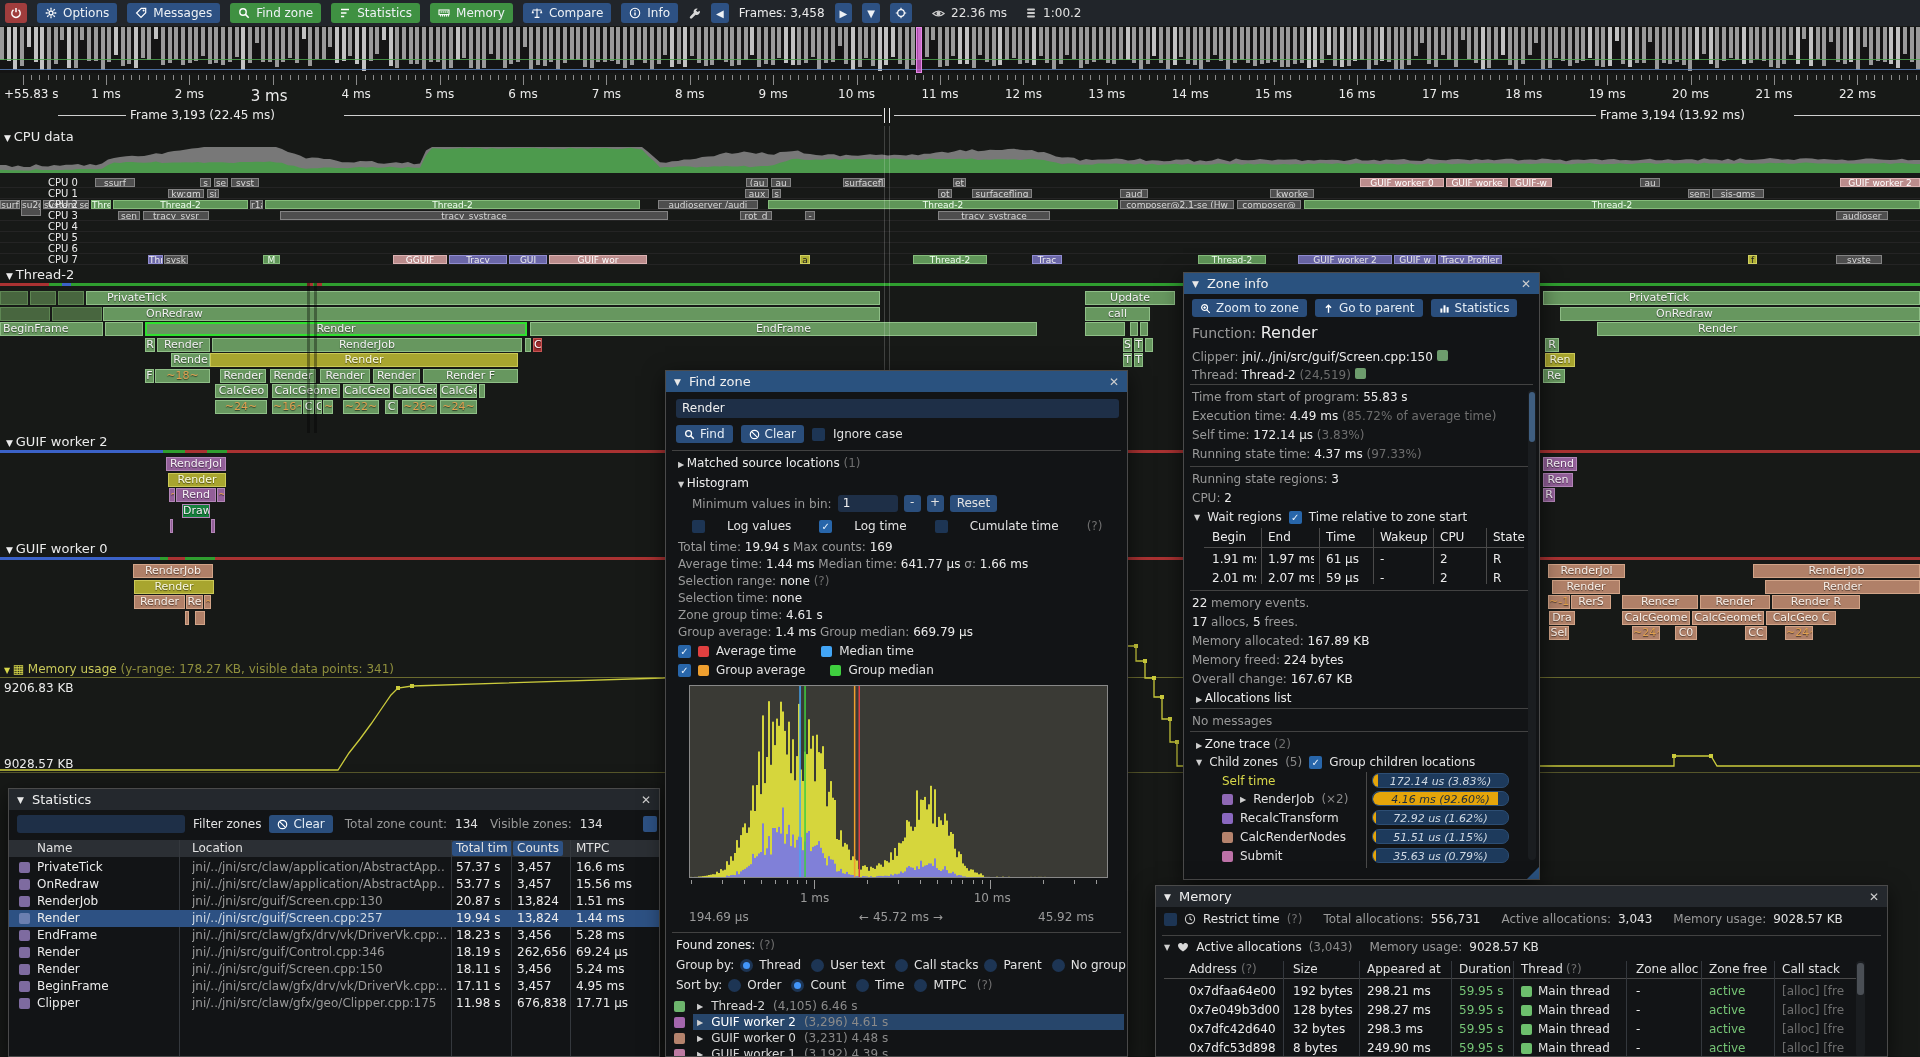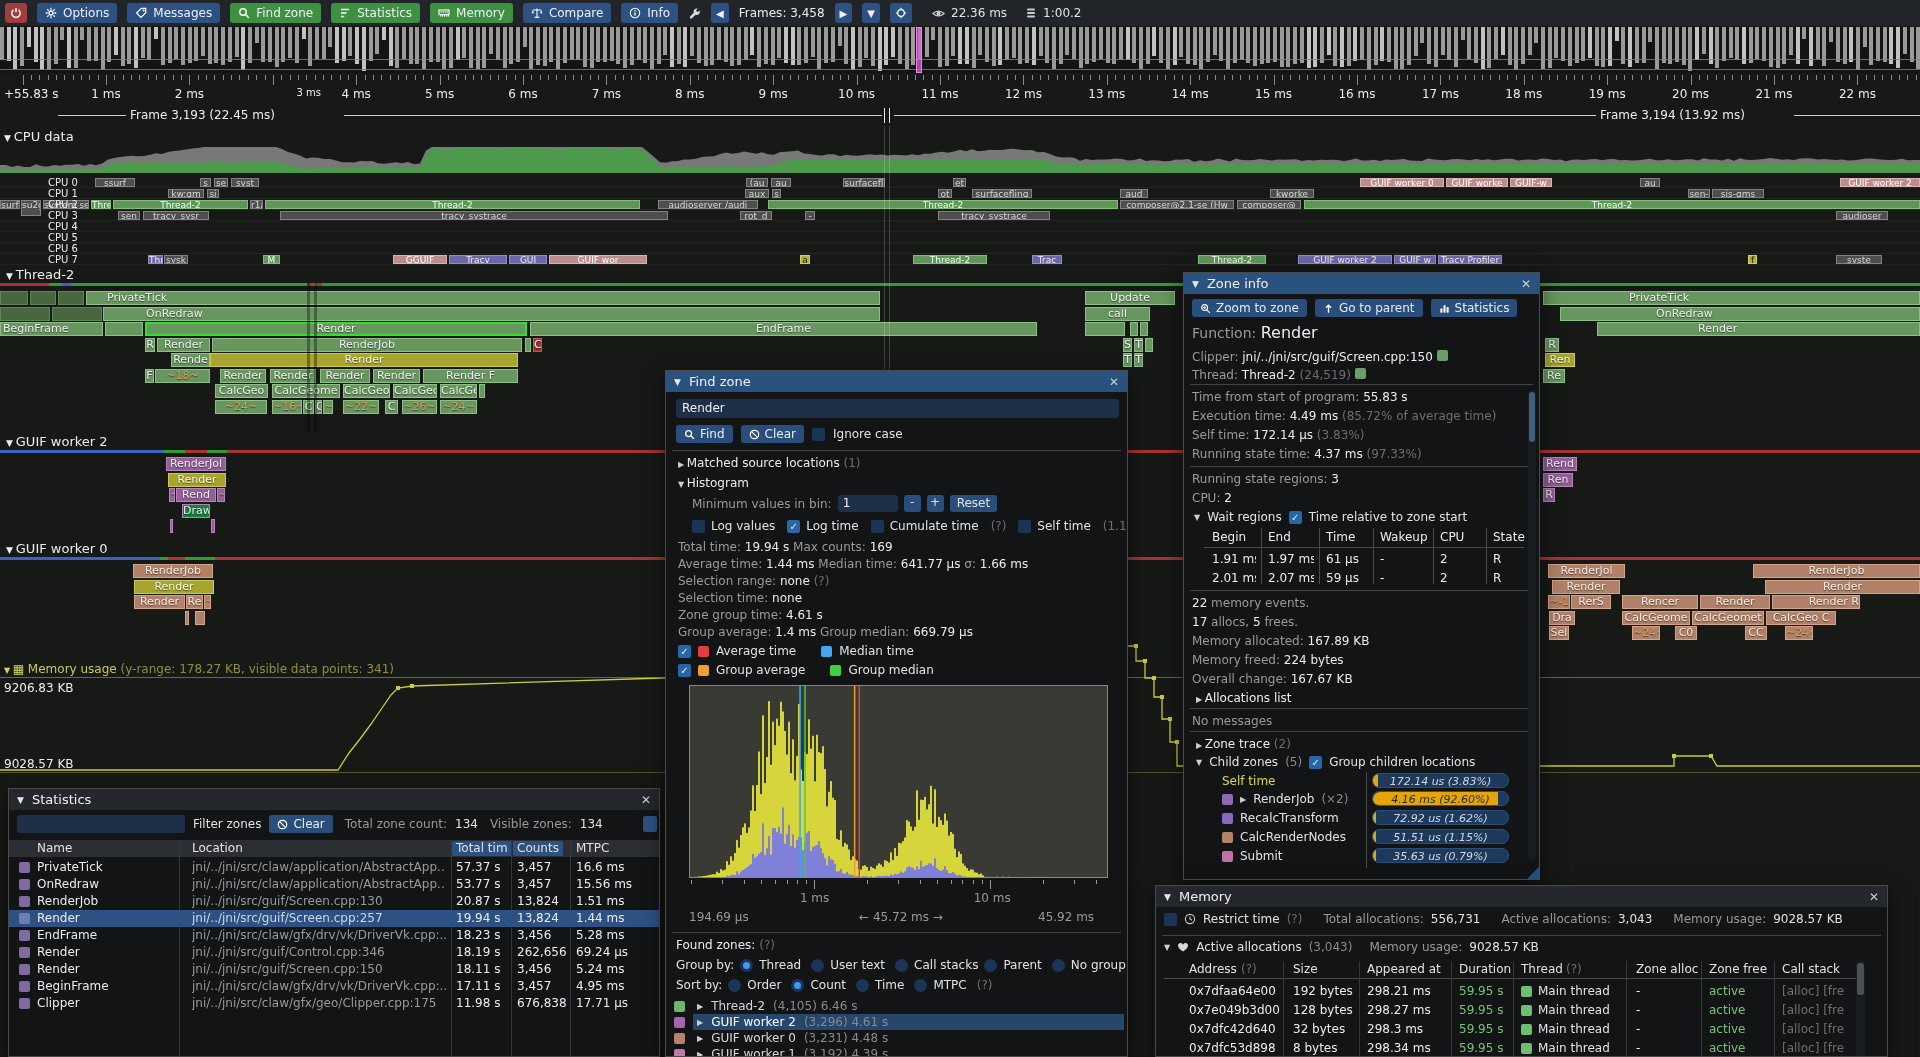--- a/index.html
+++ b/index.html
@@ -673,21 +673,21 @@
       <div style="position: absolute; left: 1865.7px; top: 2px; width: 1px; height: 5px; background: rgb(138, 138, 138);"></div>
       <div style="position: absolute; left: 1874.1px; top: 2px; width: 1px; height: 5px; background: rgb(138, 138, 138);"></div>
       <div style="position: absolute; left: 1882.4px; top: 2px; width: 1px; height: 5px; background: rgb(138, 138, 138);"></div>
       <div style="position: absolute; left: 1890.8px; top: 2px; width: 1px; height: 5px; background: rgb(138, 138, 138);"></div>
       <div style="position: absolute; left: 1899.1px; top: 2px; width: 1px; height: 5px; background: rgb(138, 138, 138);"></div>
       <div style="position: absolute; left: 1907.4px; top: 2px; width: 1px; height: 5px; background: rgb(138, 138, 138);"></div>
       <div style="position: absolute; left: 1915.8px; top: 2px; width: 1px; height: 5px; background: rgb(138, 138, 138);"></div>
       <div style="position: absolute; white-space: nowrap; left: 4px; top: 14px; color: rgb(189, 189, 189); font-size: 12px;"><span class="val">+55.83 s</span></div>
       <div style="position: absolute; white-space: nowrap; left: 84px; top: 14px; width: 44px; text-align: center; color: rgb(189, 189, 189); font-size: 12px;"><span class="val">1 ms</span></div>
       <div style="position: absolute; white-space: nowrap; left: 167.4px; top: 14px; width: 44px; text-align: center; color: rgb(189, 189, 189); font-size: 12px;"><span class="val">2 ms</span></div>
-      <div style="position: absolute; white-space: nowrap; left: 250.8px; top: 14px; width: 44px; text-align: center; color: rgb(189, 189, 189); font-size: 10px; margin-left: 36px;"><span class="val">3 ms</span></div>
+      <div style="position: absolute; white-space: nowrap; left: 250.8px; top: 14px; width: 44px; text-align: left; color: rgb(189, 189, 189); font-size: 15px;"><span class="val">3 ms</span></div>
       <div style="position: absolute; white-space: nowrap; left: 334.2px; top: 14px; width: 44px; text-align: center; color: rgb(189, 189, 189); font-size: 12px;"><span class="val">4 ms</span></div>
       <div style="position: absolute; white-space: nowrap; left: 417.6px; top: 14px; width: 44px; text-align: center; color: rgb(189, 189, 189); font-size: 12px;"><span class="val">5 ms</span></div>
       <div style="position: absolute; white-space: nowrap; left: 501px; top: 14px; width: 44px; text-align: center; color: rgb(189, 189, 189); font-size: 12px;"><span class="val">6 ms</span></div>
       <div style="position: absolute; white-space: nowrap; left: 584.4px; top: 14px; width: 44px; text-align: center; color: rgb(189, 189, 189); font-size: 12px;"><span class="val">7 ms</span></div>
       <div style="position: absolute; white-space: nowrap; left: 667.8px; top: 14px; width: 44px; text-align: center; color: rgb(189, 189, 189); font-size: 12px;"><span class="val">8 ms</span></div>
       <div style="position: absolute; white-space: nowrap; left: 751.2px; top: 14px; width: 44px; text-align: center; color: rgb(189, 189, 189); font-size: 12px;"><span class="val">9 ms</span></div>
       <div style="position: absolute; white-space: nowrap; left: 834.6px; top: 14px; width: 44px; text-align: center; color: rgb(189, 189, 189); font-size: 12px;"><span class="val">10 ms</span></div>
       <div style="position: absolute; white-space: nowrap; left: 918px; top: 14px; width: 44px; text-align: center; color: rgb(189, 189, 189); font-size: 12px;"><span class="val">11 ms</span></div>
       <div style="position: absolute; white-space: nowrap; left: 1001.4px; top: 14px; width: 44px; text-align: center; color: rgb(189, 189, 189); font-size: 12px;"><span class="val">12 ms</span></div>
       <div style="position: absolute; white-space: nowrap; left: 1084.8px; top: 14px; width: 44px; text-align: center; color: rgb(189, 189, 189); font-size: 12px;"><span class="val">13 ms</span></div>
@@ -886,21 +886,21 @@
       <div class="zone" style="left: 134px; top: 453.5px; width: 80px; height: 14px; background: rgb(168, 165, 47); border: 1px solid rgb(203, 200, 86); color: rgb(250, 250, 226);">Render</div>
       <div class="zone" style="left: 1552px; top: 453.5px; width: 68px; height: 14px; background: rgb(176, 128, 104); border: 1px solid rgb(210, 164, 136); color: rgb(248, 239, 232);">Render</div>
       <div class="zone" style="left: 1765px; top: 453.5px; width: 155px; height: 14px; background: rgb(176, 128, 104); border: 1px solid rgb(210, 164, 136); color: rgb(248, 239, 232);">Render</div>
       <div class="zone" style="left: 134px; top: 469px; width: 51px; height: 14px; background: rgb(176, 128, 104); border: 1px solid rgb(210, 164, 136); color: rgb(248, 239, 232);">Render</div>
       <div class="zone" style="left: 186px; top: 469px; width: 17px; height: 14px; background: rgb(176, 128, 104); border: 1px solid rgb(210, 164, 136); color: rgb(248, 239, 232);">Re</div>
       <div class="zone" style="left: 204px; top: 469px; width: 7px; height: 14px; background: rgb(176, 128, 104); border: 1px solid rgb(210, 164, 136); color: rgb(224, 160, 80);">~5~</div>
       <div class="zone" style="left: 1548px; top: 469px; width: 22px; height: 14px; background: rgb(176, 128, 104); border: 1px solid rgb(210, 164, 136); color: rgb(224, 160, 80);">~-17~</div>
       <div class="zone" style="left: 1571px; top: 469px; width: 40px; height: 14px; background: rgb(176, 128, 104); border: 1px solid rgb(210, 164, 136); color: rgb(248, 239, 232);">RerS</div>
       <div class="zone" style="left: 1622px; top: 469px; width: 76px; height: 14px; background: rgb(176, 128, 104); border: 1px solid rgb(210, 164, 136); color: rgb(248, 239, 232);">Rencer</div>
       <div class="zone" style="left: 1700px; top: 469px; width: 70px; height: 14px; background: rgb(176, 128, 104); border: 1px solid rgb(210, 164, 136); color: rgb(248, 239, 232);">Render</div>
-      <div class="zone" style="left: 1772px; top: 469px; width: 88px; height: 14px; background: rgb(176, 128, 104); border: 1px solid rgb(210, 164, 136); color: rgb(248, 239, 232); text-align: right;">Render R</div>
+      <div class="zone" style="left: 1772px; top: 469px; width: 88px; height: 14px; background: rgb(176, 128, 104); border: 1px solid rgb(210, 164, 136); color: rgb(248, 239, 232);">Render R</div>
       <div class="zone" style="left: 185px; top: 484.5px; width: 4px; height: 14px; background: rgb(176, 128, 104); border: 1px solid rgb(210, 164, 136); color: rgb(248, 239, 232);"></div>
       <div class="zone" style="left: 195px; top: 484.5px; width: 10px; height: 14px; background: rgb(176, 128, 104); border: 1px solid rgb(210, 164, 136); color: rgb(248, 239, 232);"></div>
       <div class="zone" style="left: 1549px; top: 484.5px; width: 26px; height: 14px; background: rgb(176, 128, 104); border: 1px solid rgb(210, 164, 136); color: rgb(248, 239, 232);">Dra</div>
       <div class="zone" style="left: 1622px; top: 484.5px; width: 68px; height: 14px; background: rgb(176, 128, 104); border: 1px solid rgb(210, 164, 136); color: rgb(248, 239, 232);">CalcGeome</div>
       <div class="zone" style="left: 1692px; top: 484.5px; width: 72px; height: 14px; background: rgb(176, 128, 104); border: 1px solid rgb(210, 164, 136); color: rgb(248, 239, 232);">CalcGeomet</div>
       <div class="zone" style="left: 1766px; top: 484.5px; width: 70px; height: 14px; background: rgb(176, 128, 104); border: 1px solid rgb(210, 164, 136); color: rgb(248, 239, 232);">CalcGeo C</div>
       <div class="zone" style="left: 1549px; top: 500px; width: 20px; height: 14px; background: rgb(176, 128, 104); border: 1px solid rgb(210, 164, 136); color: rgb(248, 239, 232);">Sel</div>
       <div class="zone" style="left: 1632px; top: 500px; width: 28px; height: 14px; background: rgb(176, 128, 104); border: 1px solid rgb(210, 164, 136); color: rgb(224, 160, 80);">~24~</div>
       <div class="zone" style="left: 1675px; top: 500px; width: 22px; height: 14px; background: rgb(176, 128, 104); border: 1px solid rgb(210, 164, 136); color: rgb(248, 239, 232);">C0</div>
       <div class="zone" style="left: 1745px; top: 500px; width: 22px; height: 14px; background: rgb(176, 128, 104); border: 1px solid rgb(210, 164, 136); color: rgb(248, 239, 232);">CC</div>
@@ -1073,21 +1073,21 @@
         <div class="sep" style="top: 58px;"></div>
         <div style="position: absolute; white-space: nowrap; left: 12px; top: 64px;"><span class="exp">▶  </span><span class="val">Matched source locations  </span><span class="dim">(1)</span></div>
         <div style="position: absolute; white-space: nowrap; left: 12px; top: 84px;"><span class="exp">▼  </span><span class="val">Histogram</span></div>
         <div style="position: absolute; left: 26px; top: 103px; display: flex; align-items: center; gap: 6px;">
           <span style="color: rgb(154, 154, 154);">Minimum values in bin:</span>
           <span style="display: inline-block; width: 60px; height: 17px; background: rgb(30, 47, 71); border-radius: 3px; padding: 1px 5px; color: rgb(240, 240, 240);">1</span>
           <span style="display: inline-block; width: 17px; height: 17px; background: rgb(42, 78, 124); border-radius: 3px; text-align: center; line-height: 15px;">-</span>
           <span style="display: inline-block; width: 17px; height: 17px; background: rgb(42, 78, 124); border-radius: 3px; text-align: center; line-height: 15px;">+</span>
           <span style="display: inline-block; height: 17px; background: rgb(42, 78, 124); border-radius: 3px; padding: 1px 7px; line-height: 15px;">Reset</span>
         </div>
-        <div style="position: absolute; left: 26px; top: 127px; display: flex; align-items: center; gap: 6px; white-space: nowrap;">
+        <div style="position: absolute; left: 26px; top: 127px; display: flex; align-items: center; gap: 22px; white-space: nowrap;">
           <span class="chk"></span>
           <span style="margin-right: 6px;">Log values</span>
           <span class="chk on">✓</span>
           <span style="margin-right: 6px;">Log time</span>
           <span class="chk"></span>
           <span style="margin-right: 6px;">Cumulate time</span>
           <span style="color: rgb(110, 110, 110); margin-right: 6px;">(?)</span>
           <span class="chk"></span>
           <span style="margin-right: 6px;">Self time</span>
           <span style="color: rgb(110, 110, 110); margin-right: 6px;">(1.16%)</span>
@@ -1767,21 +1767,21 @@
             <span class="sw" style="background: rgb(109, 191, 109);"></span>
             <span>Main thread</span>
           </div>
           <div style="position: absolute; white-space: nowrap; left: 480px; top: 1px;"><span class="val">-</span></div>
           <div style="position: absolute; white-space: nowrap; left: 553px; top: 1px;"><span class="grn">active</span></div>
           <div style="position: absolute; white-space: nowrap; left: 626px; top: 1px; color: rgb(120, 120, 120);"><span class="dim">[alloc]   </span><span class="dim">[fre</span></div>
         </div>
         <div style="position: absolute; left: 0px; top: 133px; width: 720px; height: 19px;">
           <div style="position: absolute; white-space: nowrap; left: 33px; top: 1px;"><span class="val">0x7dfc53d898</span></div>
           <div style="position: absolute; white-space: nowrap; left: 137px; top: 1px;"><span class="val">8 bytes</span></div>
-          <div style="position: absolute; white-space: nowrap; left: 211px; top: 1px;"><span class="val">298.34 ms</span></div>
+          <div style="position: absolute; white-space: nowrap; left: 211px; top: 1px;"><span class="val">249.90 ms</span></div>
           <div style="position: absolute; white-space: nowrap; left: 303px; top: 1px;"><span class="grn">59.95 s</span></div>
           <div style="position: absolute; left: 365px; top: 1px; display: flex; align-items: center; gap: 6px;">
             <span class="sw" style="background: rgb(109, 191, 109);"></span>
             <span>Main thread</span>
           </div>
           <div style="position: absolute; white-space: nowrap; left: 480px; top: 1px;"><span class="val">-</span></div>
           <div style="position: absolute; white-space: nowrap; left: 553px; top: 1px;"><span class="grn">active</span></div>
           <div style="position: absolute; white-space: nowrap; left: 626px; top: 1px; color: rgb(120, 120, 120);"><span class="dim">[alloc]   </span><span class="dim">[fre</span></div>
         </div>
         <div style="position: absolute; left: 700px; top: 54px; width: 9px; height: 96px; background: rgb(26, 29, 32); border-radius: 4px;">

